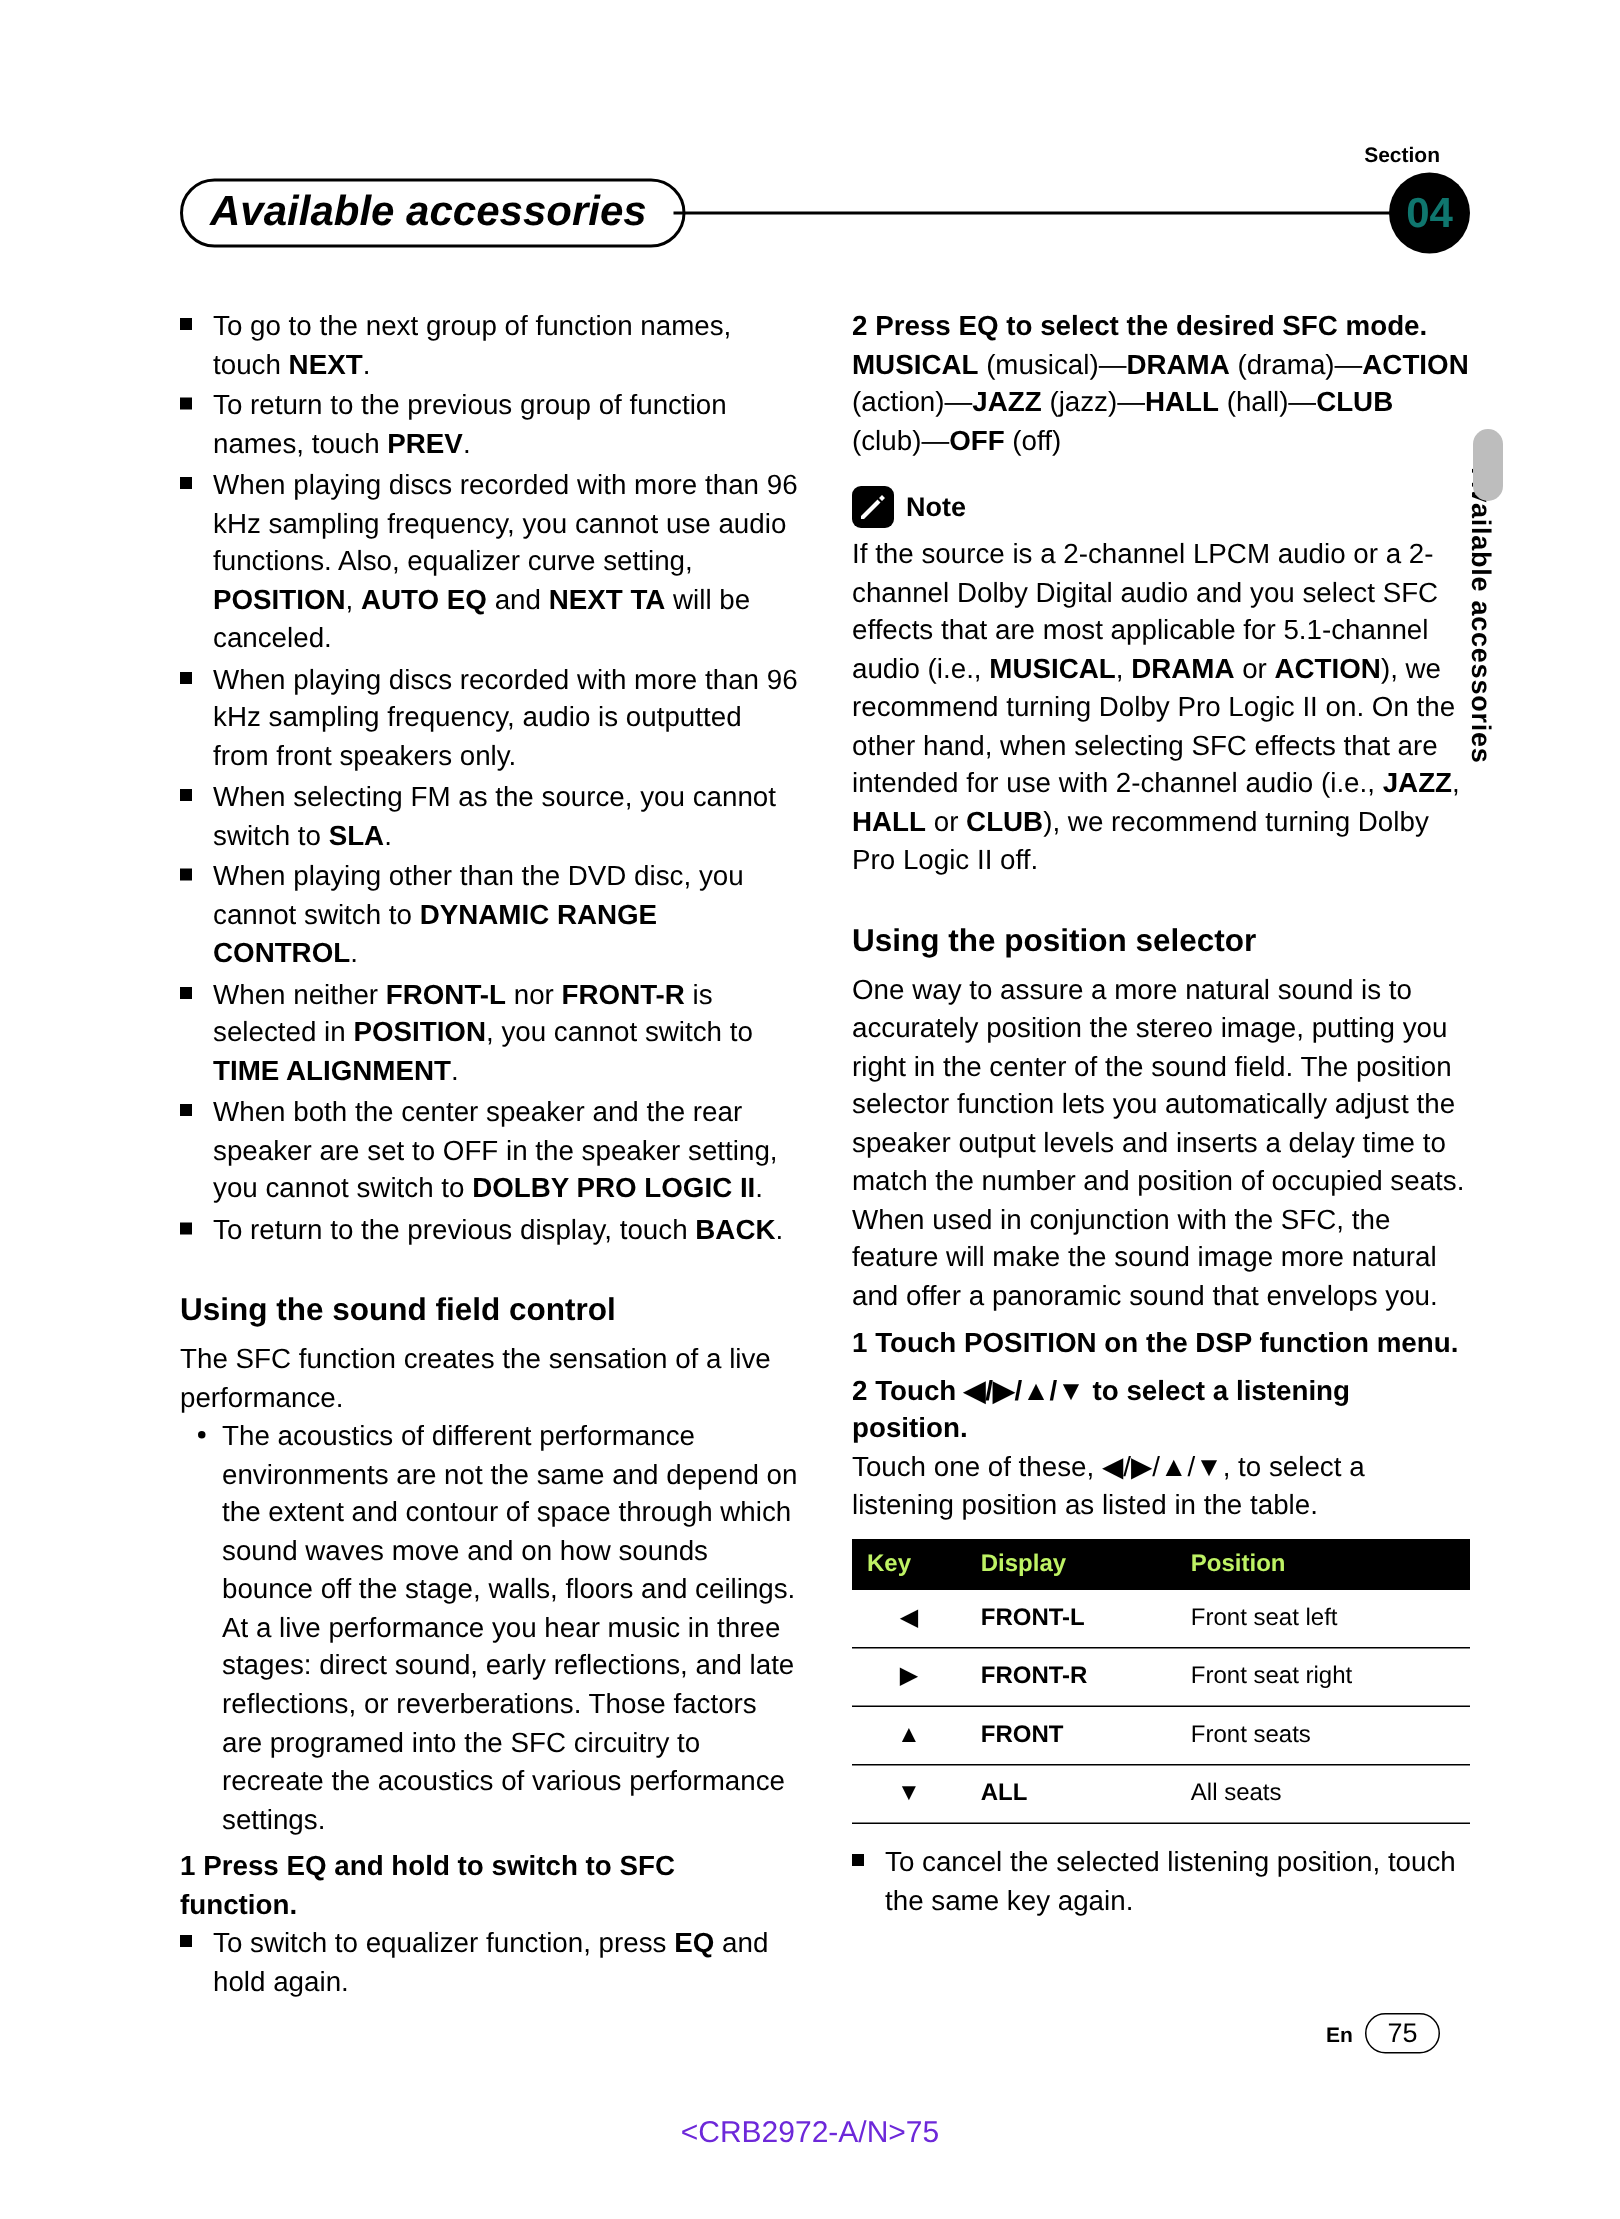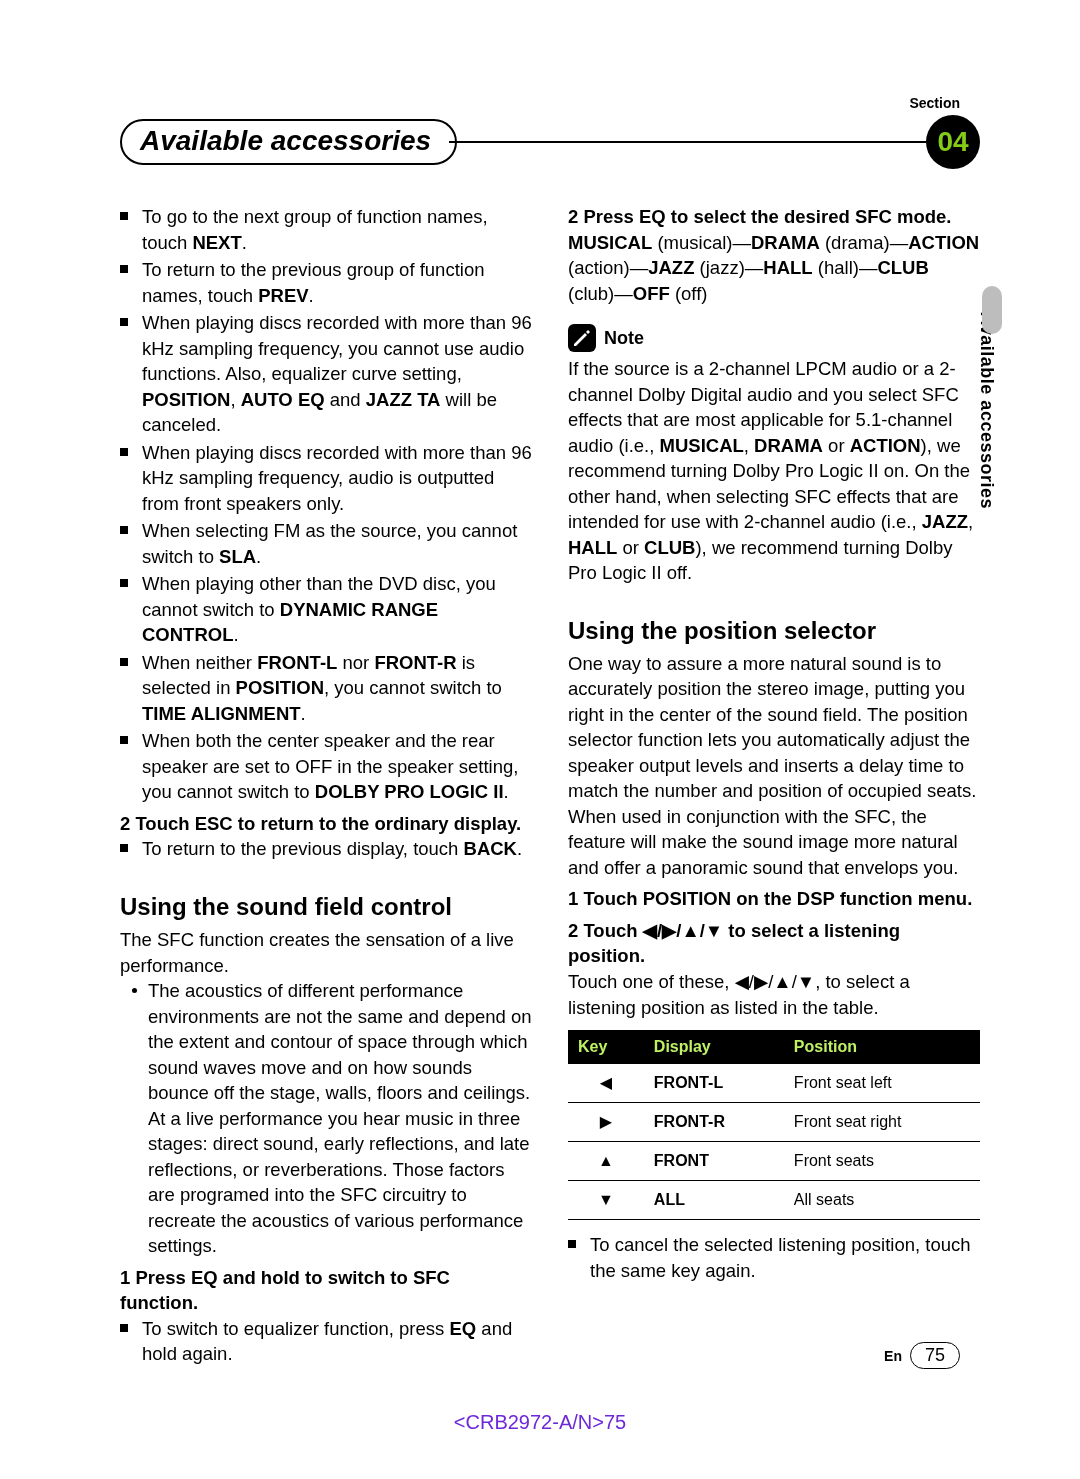--- a/index.html
+++ b/index.html
@@ -40,21 +40,21 @@
     white-space: nowrap;
   }
   .title-line {
     flex: 1;
     height: 2px;
     background: #000;
     margin-left: -8px;
   }
   .badge-04 {
     background: #000;
-    color: #84cc16;
+    color: #0f766e;
     font-size: 28px;
     font-weight: 900;
     border-radius: 50%;
     width: 54px;
     height: 54px;
     display: flex;
     align-items: center;
     justify-content: center;
     margin-left: -4px;
   }
@@ -90,21 +90,21 @@
     content: "";
     position: absolute;
     left: 12px;
     top: 10px;
     width: 5px;
     height: 5px;
     background: #000;
     border-radius: 50%;
   }
   .h3 {
-    font-size: 24px;
+    font-size: 21px;
     font-weight: 900;
     margin-top: 28px;
     margin-bottom: 4px;
   }
   .bold { font-weight: 700; }
   .note-row {
     display: flex;
     align-items: center;
     gap: 8px;
     margin-top: 18px;
@@ -203,28 +203,27 @@
   <div class="side-tab">
     <div class="grey"></div>
     <div class="txt">Available accessories</div>
   </div>
 
   <div class="columns">
 
     <div class="col">
       <div class="bullet"><span>To go to the next group of function names, touch </span><span class="bold">NEXT</span><span>.</span></div>
       <div class="bullet"><span>To return to the previous group of function names, touch </span><span class="bold">PREV</span><span>.</span></div>
-      <div class="bullet"><span>When playing discs recorded with more than 96 kHz sampling frequency, you cannot use audio functions. Also, equalizer curve setting, </span><span class="bold">POSITION</span><span>, </span><span class="bold">AUTO EQ</span><span> and </span><span class="bold">JAZZ TA</span><span> will be canceled.</span></div>
+      <div class="bullet"><span>When playing discs recorded with more than 96 kHz sampling frequency, you cannot use audio functions. Also, equalizer curve setting, </span><span class="bold">POSITION</span><span>, </span><span class="bold">AUTO EQ</span><span> and </span><span class="bold">NEXT TA</span><span> will be canceled.</span></div>
       <div class="bullet">When playing discs recorded with more than 96 kHz sampling frequency, audio is outputted from front speakers only.</div>
       <div class="bullet"><span>When selecting FM as the source, you cannot switch to </span><span class="bold">SLA</span><span>.</span></div>
       <div class="bullet"><span>When playing other than the DVD disc, you cannot switch to </span><span class="bold">DYNAMIC RANGE CONTROL</span><span>.</span></div>
       <div class="bullet"><span>When neither </span><span class="bold">FRONT-L</span><span> nor </span><span class="bold">FRONT-R</span><span> is selected in </span><span class="bold">POSITION</span><span>, you cannot switch to </span><span class="bold">TIME ALIGNMENT</span><span>.</span></div>
       <div class="bullet"><span>When both the center speaker and the rear speaker are set to OFF in the speaker setting, you cannot switch to </span><span class="bold">DOLBY PRO LOGIC II</span><span>.</span></div>
 
-      <div class="step bold">2   Touch ESC to return to the ordinary display.</div>
       <div class="bullet"><span>To return to the previous display, touch </span><span class="bold">BACK</span><span>.</span></div>
 
       <div class="h3">Using the sound field control</div>
       <div>The SFC function creates the sensation of a live performance.</div>
       <div class="dotbullet">The acoustics of different performance environments are not the same and depend on the extent and contour of space through which sound waves move and on how sounds bounce off the stage, walls, floors and ceilings. At a live performance you hear music in three stages: direct sound, early reflections, and late reflections, or reverberations. Those factors are programed into the SFC circuitry to recreate the acoustics of various performance settings.</div>
 
       <div class="step bold">1   Press EQ and hold to switch to SFC function.</div>
       <div class="bullet"><span>To switch to equalizer function, press </span><span class="bold">EQ</span><span> and hold again.</span></div>
     </div>
 

